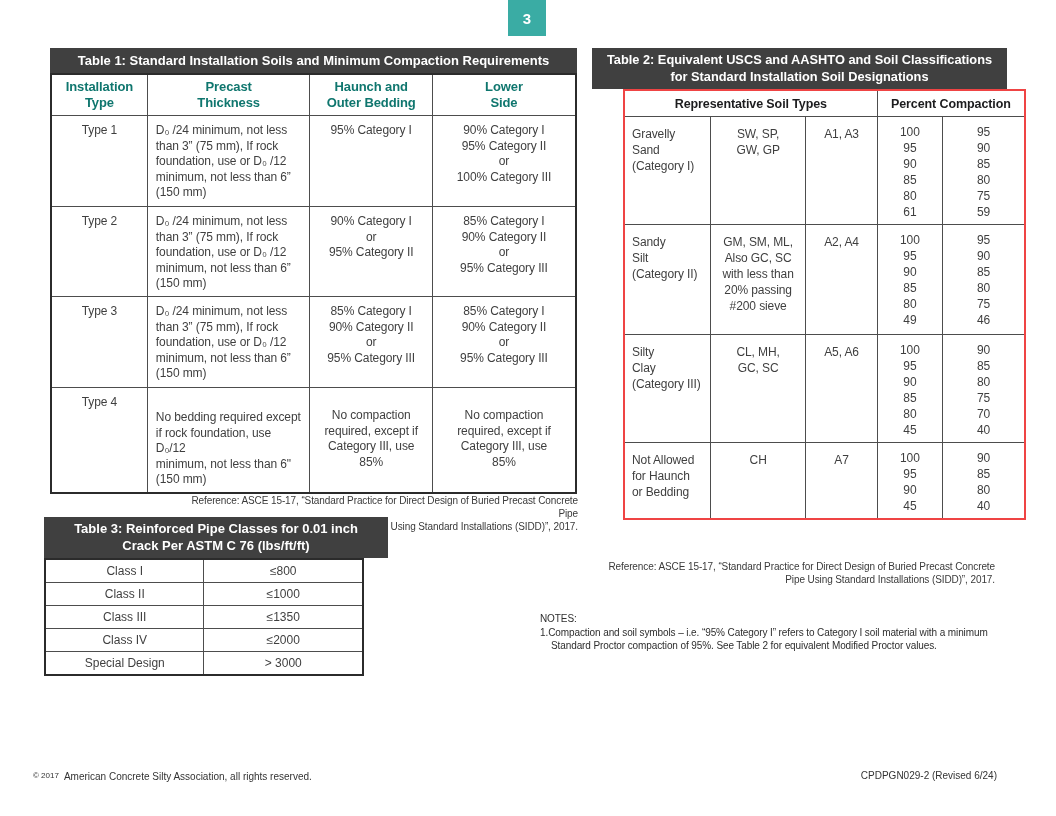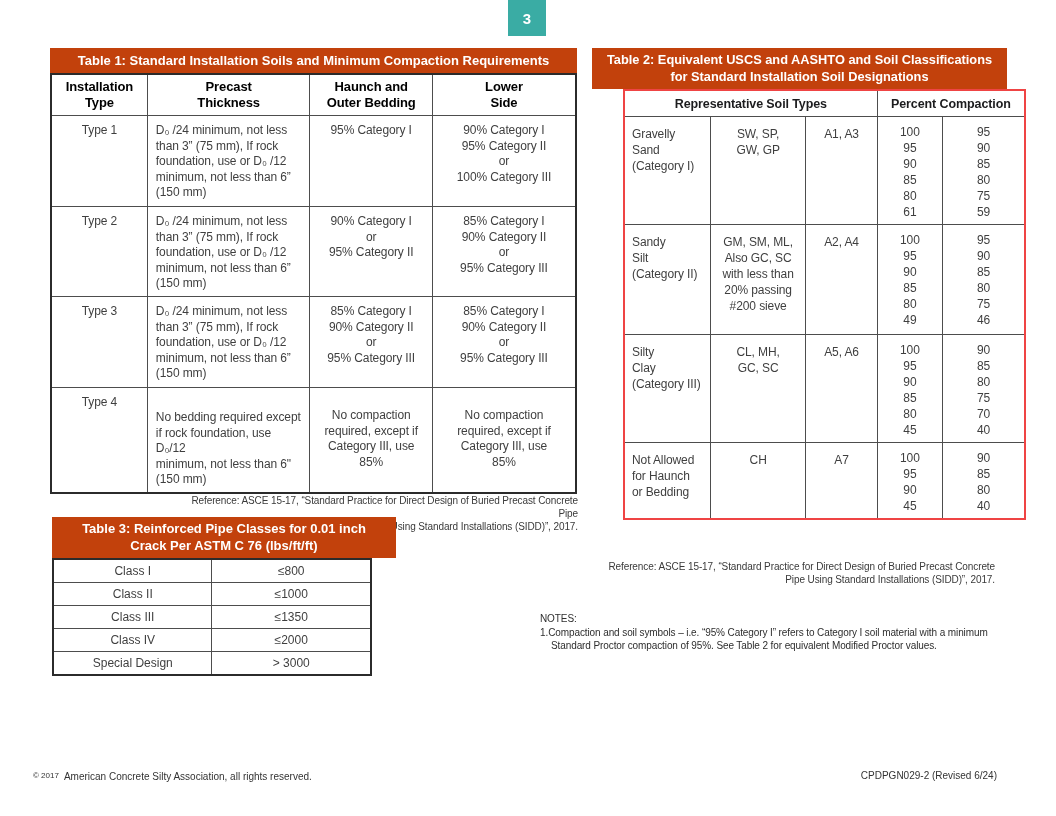--- a/index.html
+++ b/index.html
@@ -15,31 +15,31 @@
   
   .badge{
     position:absolute;left:508px;top:0;width:38px;height:36px;
     background:#3aaca4;color:#ffffff;
     display:flex;align-items:center;justify-content:center;
     font-weight:bold;font-size:15px;
   }
 
   
   .tbar{
-    background:#c2410c;color:#ffffff;font-weight:bold;
+    background:#404040;color:#ffffff;font-weight:bold;
     text-align:center;white-space:pre-line;
   }
 
   
   .t1wrap{position:absolute;left:50px;top:48px;width:527px;}
   .t1wrap .tbar{font-size:13px;padding:5px 2px 4px;line-height:16px;}
   table.t1{border-collapse:collapse;table-layout:fixed;width:527px;border:2px solid #2b2b2b;}
   table.t1 td,table.t1 th{border:1px solid #4d4d4d;vertical-align:top;font-size:12px;line-height:15.5px;letter-spacing:-0.1px;}
   table.t1 th{
-    color:#000000;font-size:13px;line-height:16px;font-weight:bold;
+    color:#0f766e;font-size:13px;line-height:16px;font-weight:bold;
     text-align:center;padding:4px 2px;white-space:pre-line;vertical-align:middle;
   }
   table.t1 td.c-type{text-align:center;padding-top:7px;}
   table.t1 td.c-bed{text-align:left;padding:7px 6px 4px 8px;white-space:pre-line;}
   table.t1 td.c-mid{text-align:center;padding:7px 3px 4px;white-space:pre-line;}
   table.t1 tr.r4 td.c-bed{padding-top:22px;}
   table.t1 tr.r4 td.c-mid{padding-top:20px;}
 
   .ref{
     position:absolute;font-size:10px;line-height:13px;color:#3a3a3a;
@@ -55,21 +55,21 @@
   table.t2 td,table.t2 th{border:1px solid #4d4d4d;font-size:12px;line-height:16px;letter-spacing:-0.1px;}
   table.t2 th{color:#1c1c1e;font-weight:bold;text-align:center;white-space:pre-line;vertical-align:middle;}
   table.t2 tr.grp th{font-size:12.5px;height:23px;}
   table.t2 tr.sub th{font-size:12.5px;height:44px;line-height:15px;}
   table.t2 td{vertical-align:top;color:#3f3f3f;}
   table.t2 td.c-sidd{text-align:left;padding:9px 4px 4px 7px;white-space:pre-line;}
   table.t2 td.c-ctr{text-align:center;padding:9px 2px 4px;white-space:pre-line;}
   table.t2 td.c-pct{text-align:center;padding:7px 2px 4px;white-space:pre-line;line-height:16px;}
 
   
-  .t3wrap{position:absolute;left:52px;top:517px;width:344px;}
+  .t3wrap{position:absolute;left:44px;top:517px;width:344px;}
   .t3wrap .tbar{font-size:13px;line-height:16.5px;padding:4px 2px;}
   table.t3{border-collapse:collapse;table-layout:fixed;width:320px;border:2px solid #2b2b2b;}
   table.t3 td{border:1px solid #4d4d4d;font-size:12px;text-align:center;height:20px;padding:1px 2px;vertical-align:middle;}
 
   
   .notes{position:absolute;left:540px;top:612px;width:490px;font-size:10px;line-height:13px;color:#2e2e2e;letter-spacing:-0.1px;}
   .notes .nh{margin:0 0 1px 0;}
   .notes .ni{padding-left:11px;text-indent:-11px;white-space:pre-line;margin:0;}
 
   

